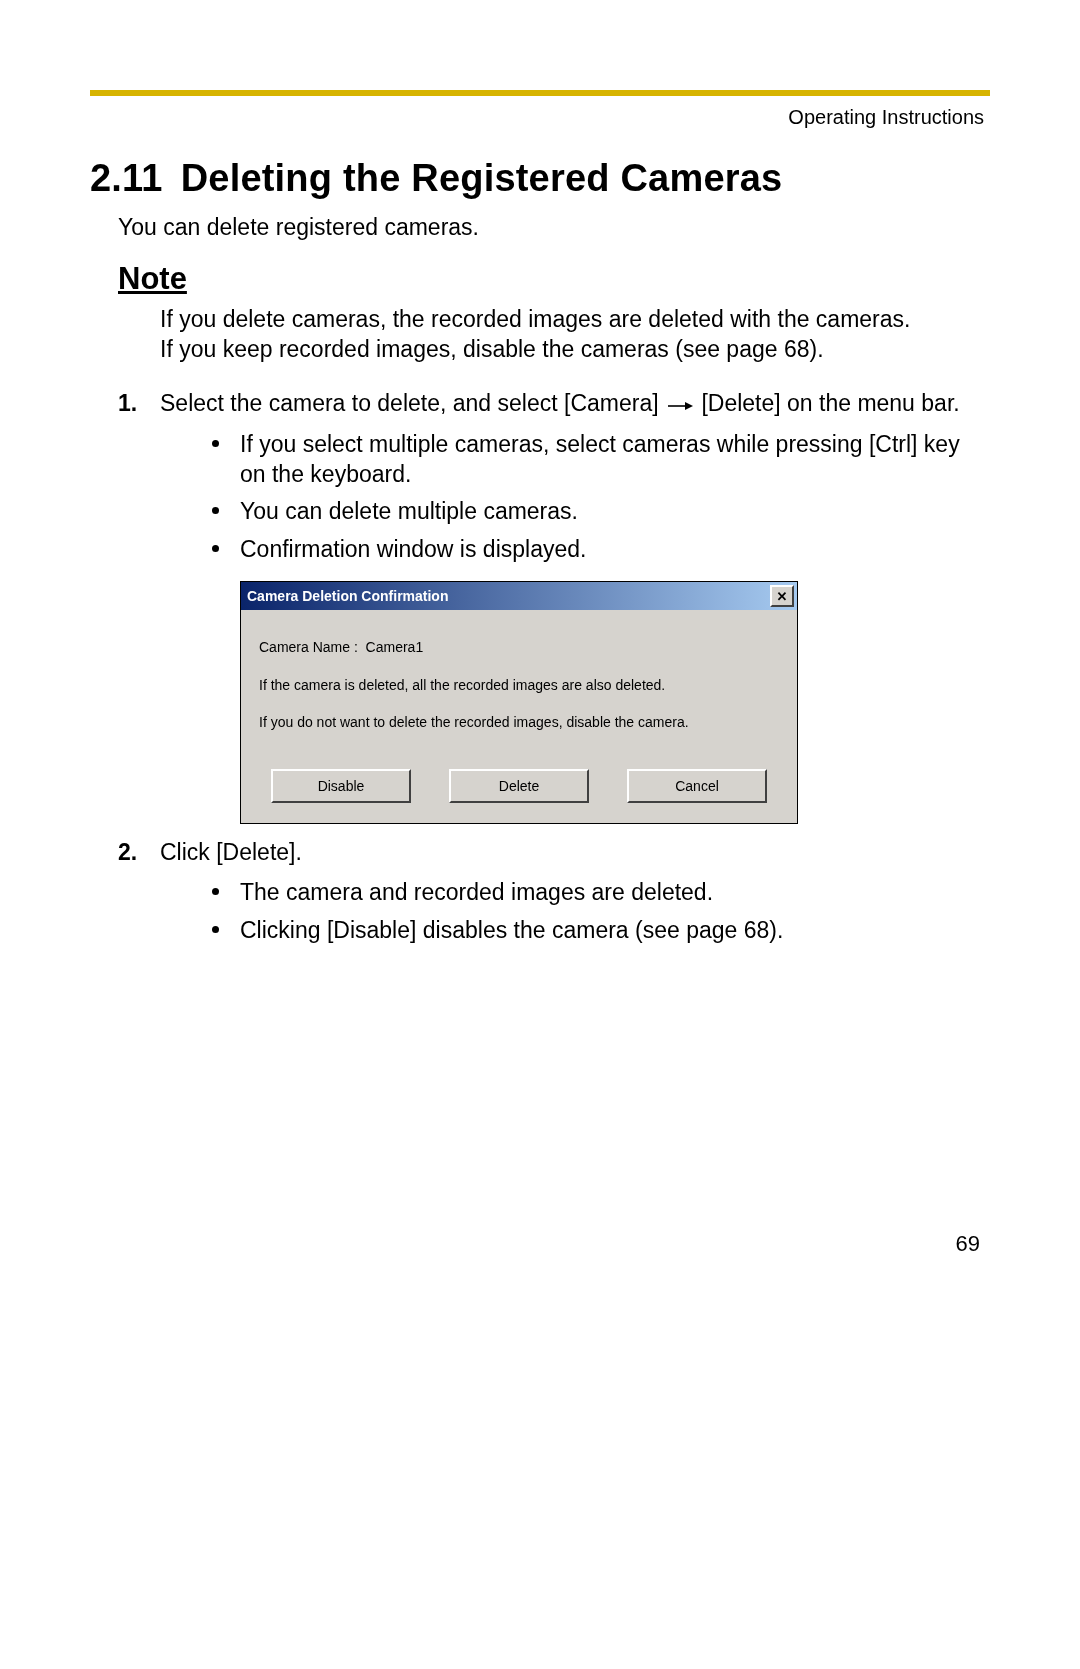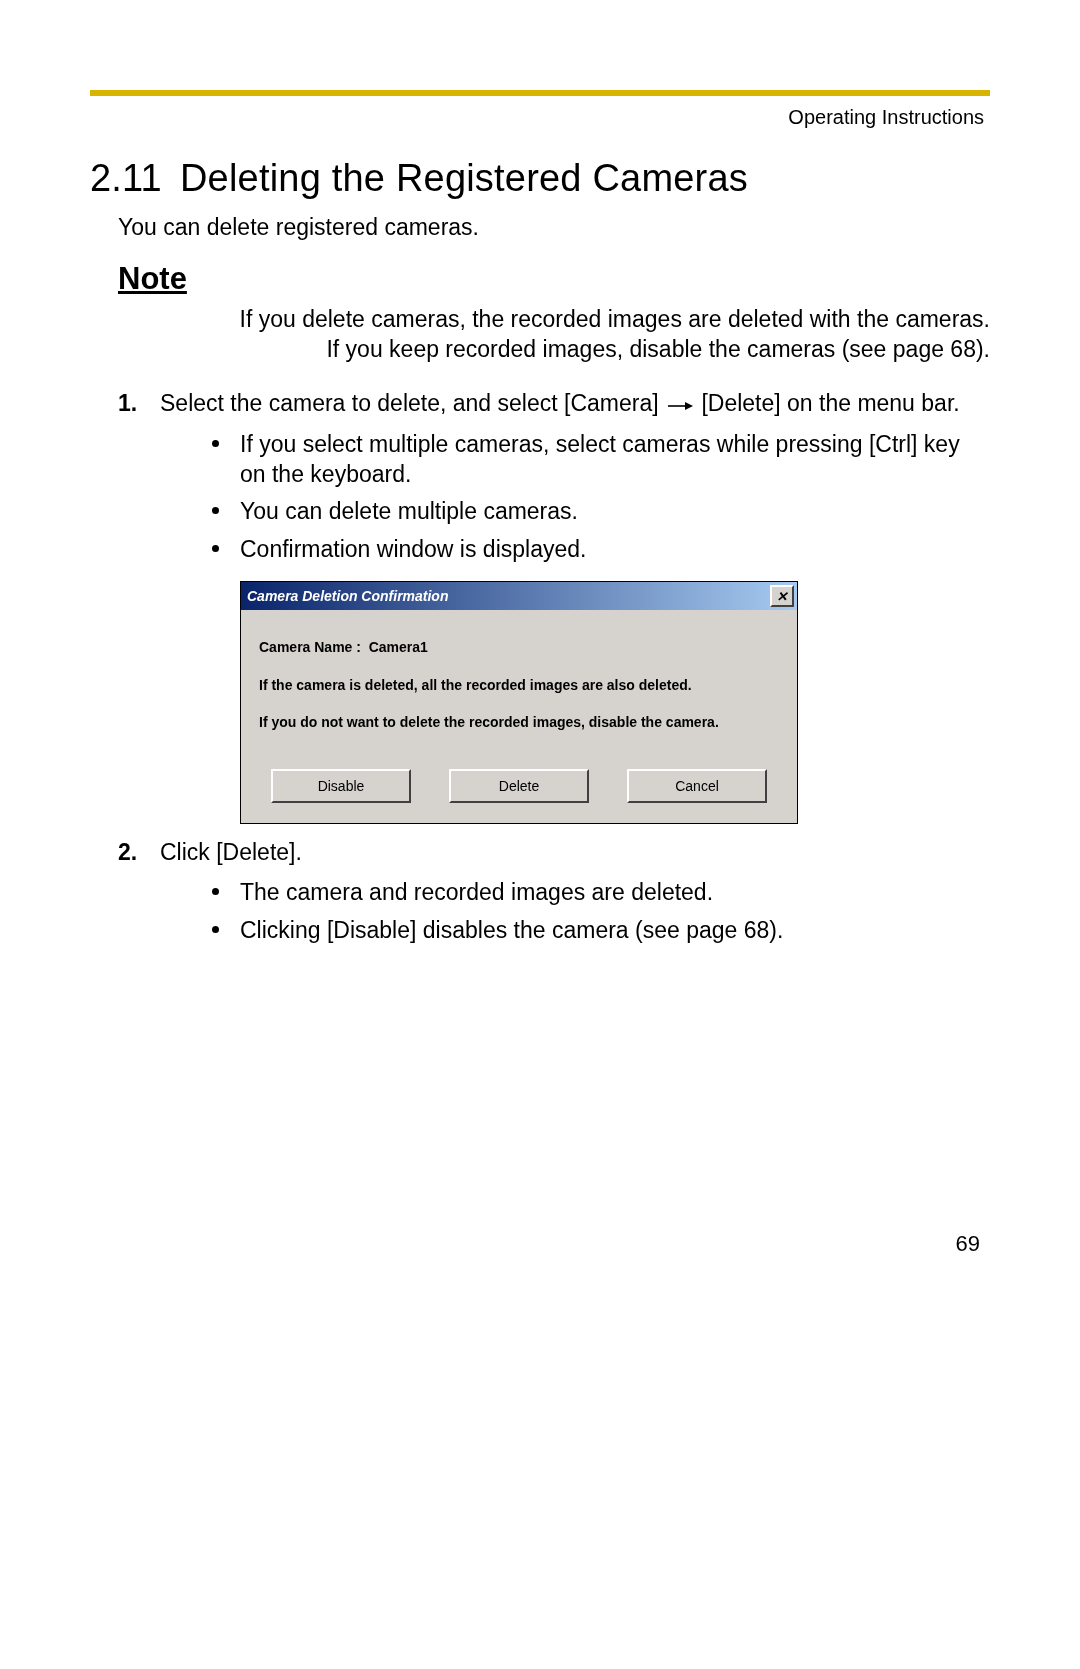--- a/index.html
+++ b/index.html
@@ -25,21 +25,21 @@
     margin-bottom: 10px;
   }
   .header-text {
     text-align: right;
     font-size: 20px;
     margin-bottom: 28px;
     padding-right: 6px;
   }
   h1.section-title {
     font-size: 38px;
-    font-weight: normal;
+    font-weight: bold;
     margin: 0 0 14px 0;
     letter-spacing: 0.2px;
   }
   .sec-num {
     display: inline-block;
     margin-right: 18px;
   }
   .intro {
     font-size: 23px;
     margin: 0 0 20px 0;
@@ -50,21 +50,20 @@
     font-weight: bold;
     text-decoration: underline;
     margin: 0 0 8px 0;
     padding-left: 28px;
   }
   .note-body {
     font-size: 23px;
     margin: 0 0 24px 0;
     padding-left: 70px;
     line-height: 1.3;
-    text-align: right;
   }
   ol.steps {
     list-style: none;
     margin: 0;
     padding: 0 0 0 28px;
     counter-reset: step;
     font-size: 23px;
   }
   ol.steps > li {
     counter-increment: step;
@@ -117,21 +116,20 @@
     border: 1px solid #000;
     background: #d6d3ce;
   }
   .dlg-titlebar {
     height: 28px;
     background: linear-gradient(to right, #0a246a, #a6caf0);
     display: flex;
     align-items: center;
     justify-content: space-between;
     padding: 0 3px 0 6px;
-    font-style: italic;
   }
   .dlg-title {
     color: #fff;
     font-weight: bold;
     font-size: 14px;
     white-space: nowrap;
   }
   .dlg-close {
     width: 20px;
     height: 18px;
@@ -146,21 +144,20 @@
     font-size: 13px;
     font-weight: bold;
     line-height: 1;
     color: #000;
   }
   .dlg-body {
     padding: 28px 18px 18px 18px;
     font-size: 14px;
     color: #000;
     line-height: 1.4;
-    font-weight: bold;
   }
   .dlg-body p {
     margin: 0 0 18px 0;
   }
   .dlg-buttons {
     display: flex;
     gap: 36px;
     padding: 0 30px 20px 30px;
     justify-content: space-between;
   }

